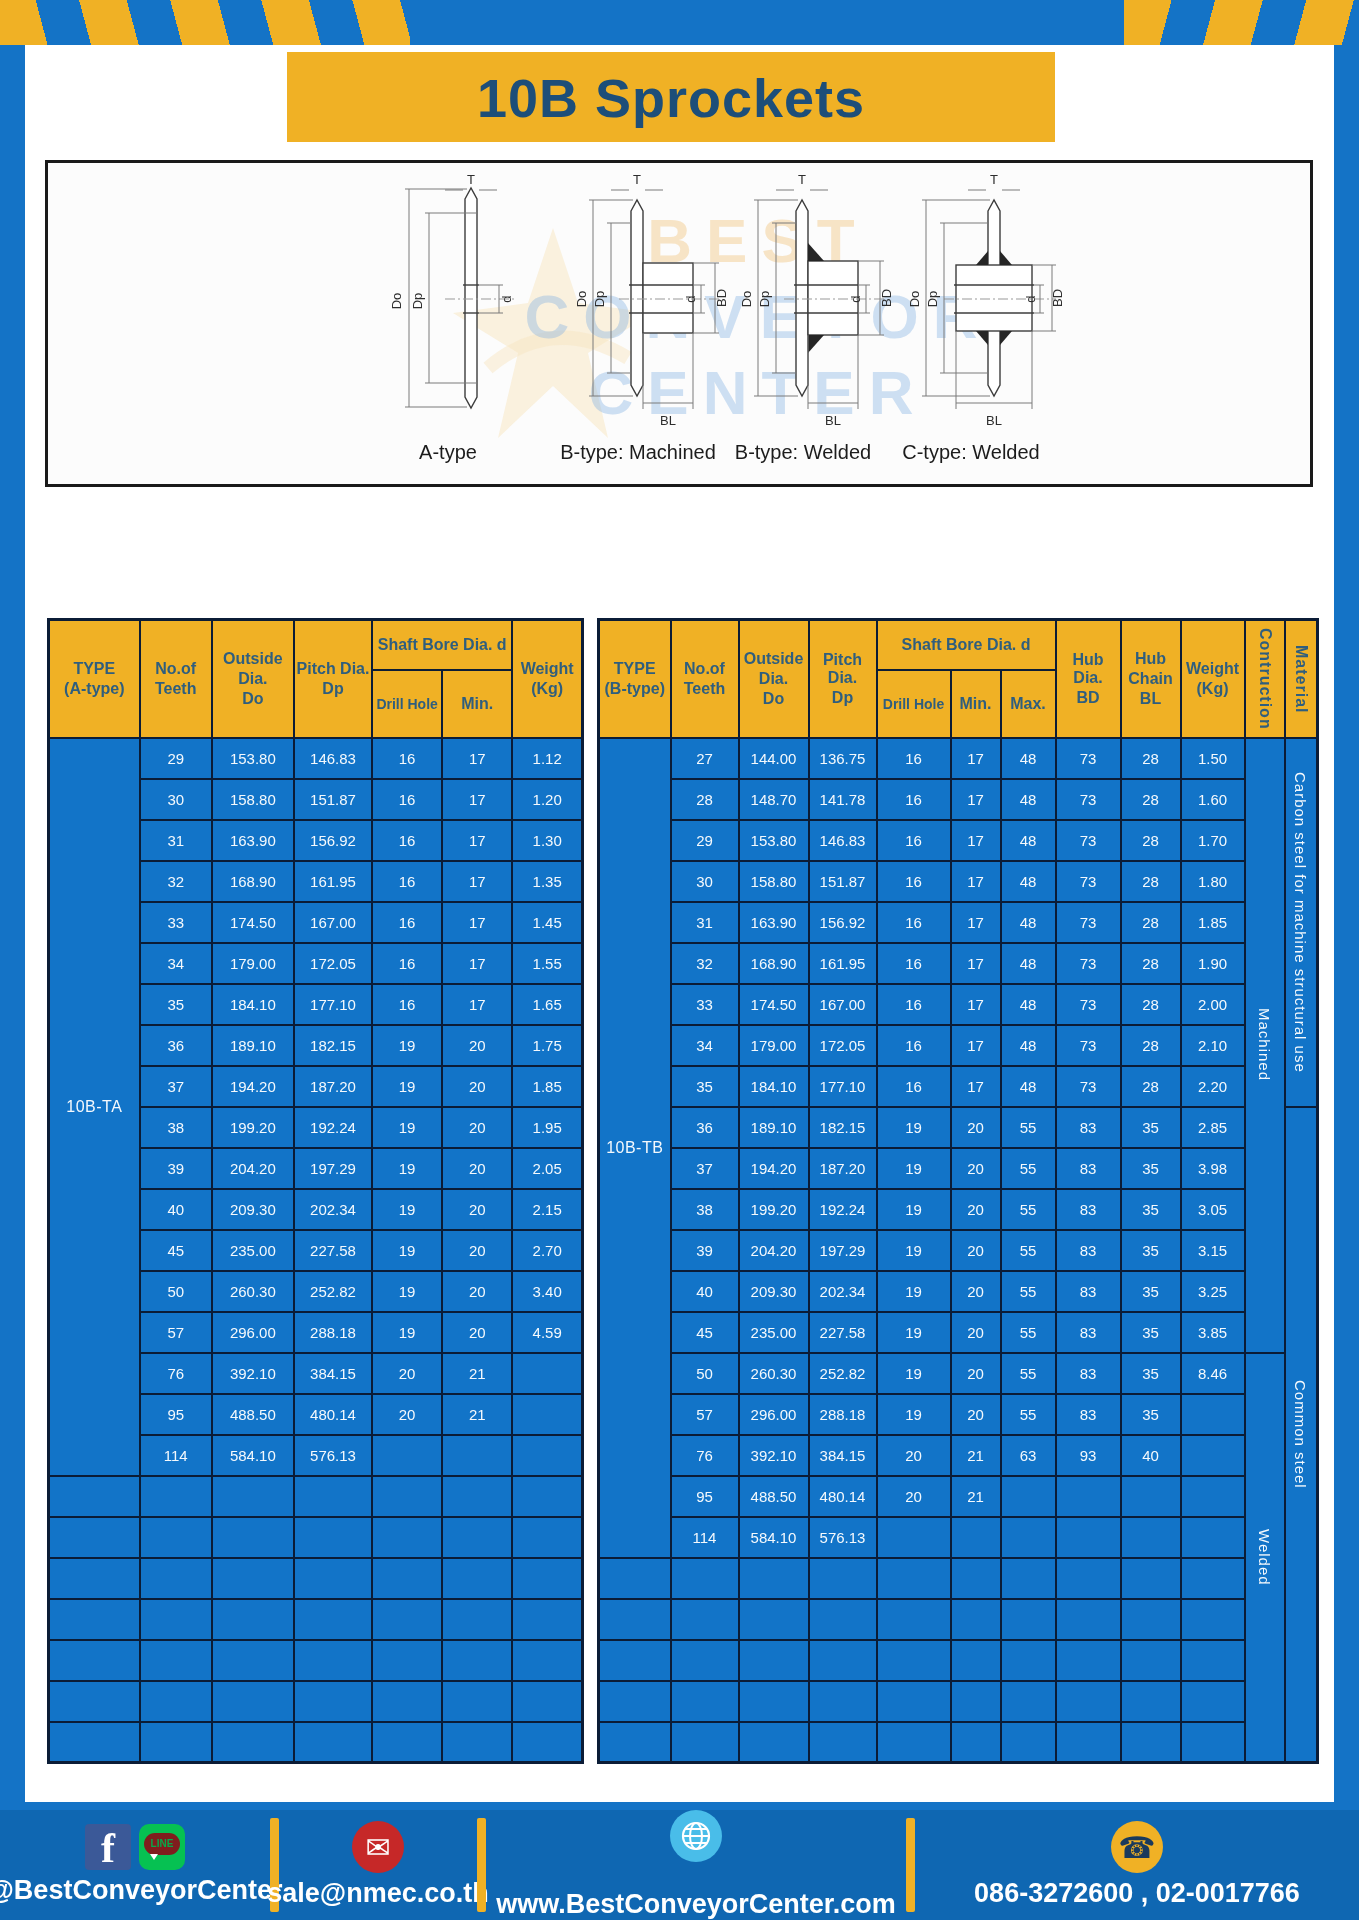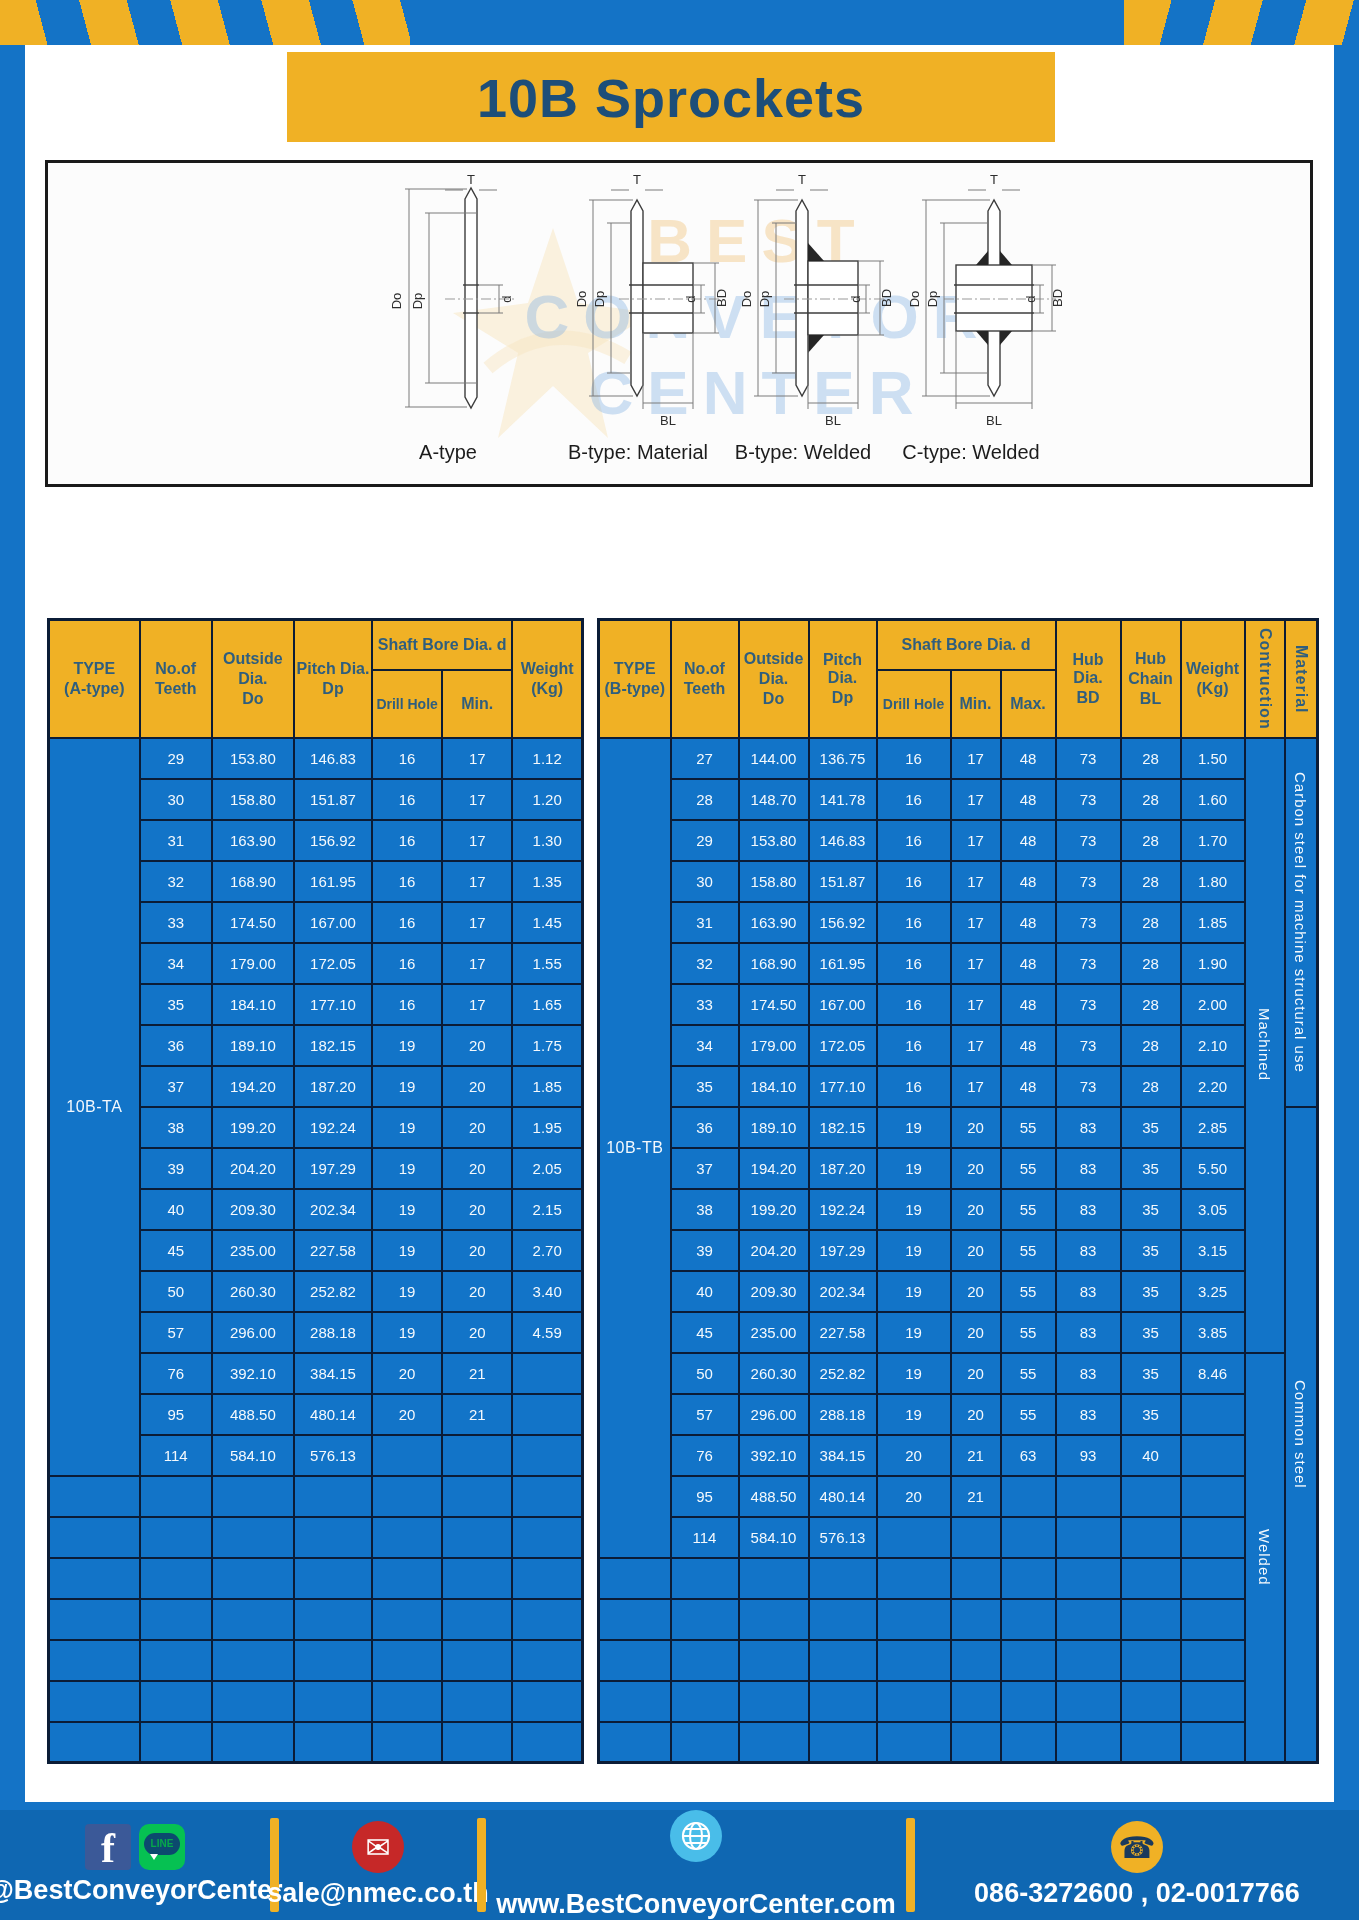--- a/index.html
+++ b/index.html
@@ -47,21 +47,21 @@
   
   .footer{position:absolute;left:0;top:1810px;width:1359px;height:110px;background:#0F67B2;display:flex;align-items:center;}
   .fgroup{display:flex;flex-direction:column;align-items:center;justify-content:center;gap:5px;height:100%;}
   .g1{width:270px;} .g2{width:198px;} .g3{width:420px;justify-content:space-between;} .g4{flex:1;}
   .fsep{width:9px;height:94px;background:#F0B125;border-radius:2px;}
   .ftext{color:#ffffff;font-weight:bold;font-size:27px;white-space:nowrap;}
   .icon-row{display:flex;gap:8px;align-items:center;}
   .fb-icon{width:46px;height:46px;background:#3B5998;border-radius:4px;color:#fff;
     font-family:"Liberation Serif",serif;font-weight:bold;font-size:42px;text-align:center;line-height:48px;}
   .line-icon{position:relative;width:46px;height:46px;background:#06C152;border-radius:10px;}
-  .line-bubble{position:absolute;left:5px;top:9px;width:36px;height:22px;background:#0c4a6e;border-radius:11px;
+  .line-bubble{position:absolute;left:5px;top:9px;width:36px;height:22px;background:#7f1d1d;border-radius:11px;
     color:#06A94A;font-size:10px;font-weight:bold;text-align:center;line-height:22px;}
   .line-bubble::after{content:"";position:absolute;left:6px;bottom:-5px;width:0;height:0;
     border-left:4px solid transparent;border-right:4px solid transparent;border-top:6px solid #fff;}
   .round-icon{width:52px;height:52px;border-radius:50%;display:flex;align-items:center;justify-content:center;}
   .mail-icon{background:#C62828;color:#fff;font-size:30px;}
   .globe-icon{background:#49BDE9;}
   .phone-icon{background:#F0B125;color:#1A3A5C;font-size:30px;}
 </style>
 </head>
 <body>
@@ -138,21 +138,21 @@
           <text transform="rotate(-90 152 126)" x="152" y="126" text-anchor="middle">d</text>
           <line class="dim" x1="150" y1="90" x2="176" y2="90"></line>
             <line class="dim" x1="150" y1="160" x2="176" y2="160"></line>
           <line class="dim" x1="172" y1="90" x2="172" y2="160"></line>
           <text transform="rotate(-90 183 125)" x="183" y="125" text-anchor="middle">BD</text>
           <line class="dim" x1="100" y1="160" x2="100" y2="236"></line>
             <line class="dim" x1="150" y1="160" x2="150" y2="236"></line>
           <line class="dim" x1="100" y1="230" x2="150" y2="230"></line>
           <text x="125" y="252" text-anchor="middle">BL</text>
         </svg>
-        <div class="caption">B-type: Material</div>
+        <div class="caption">B-type: Machined</div>
       </div>
 
       <div class="drawing" style="left:660px;">
         <svg width="190" height="262" viewBox="0 0 190 262">
           <text x="94" y="11" text-anchor="middle">T</text>
           <line class="dim" x1="68" y1="17" x2="86" y2="17"></line>
             <line class="dim" x1="102" y1="17" x2="120" y2="17"></line>
           <path class="solid" d="M88,38 L94,27 L100,38 L100,212 L94,223 L88,212 Z"></path>
           <rect class="solid" x="100" y="88" width="50" height="74"></rect>
           <polygon class="fillet" points="100,88 116,88 100,70"></polygon>
@@ -652,21 +652,21 @@
             </tr>
             <tr>
               <td>37</td>
               <td>194.20</td>
               <td>187.20</td>
               <td>19</td>
               <td>20</td>
               <td>55</td>
               <td>83</td>
               <td>35</td>
-              <td>5.50</td>
+              <td>3.98</td>
             </tr>
             <tr>
               <td>38</td>
               <td>199.20</td>
               <td>192.24</td>
               <td>19</td>
               <td>20</td>
               <td>55</td>
               <td>83</td>
               <td>35</td>

